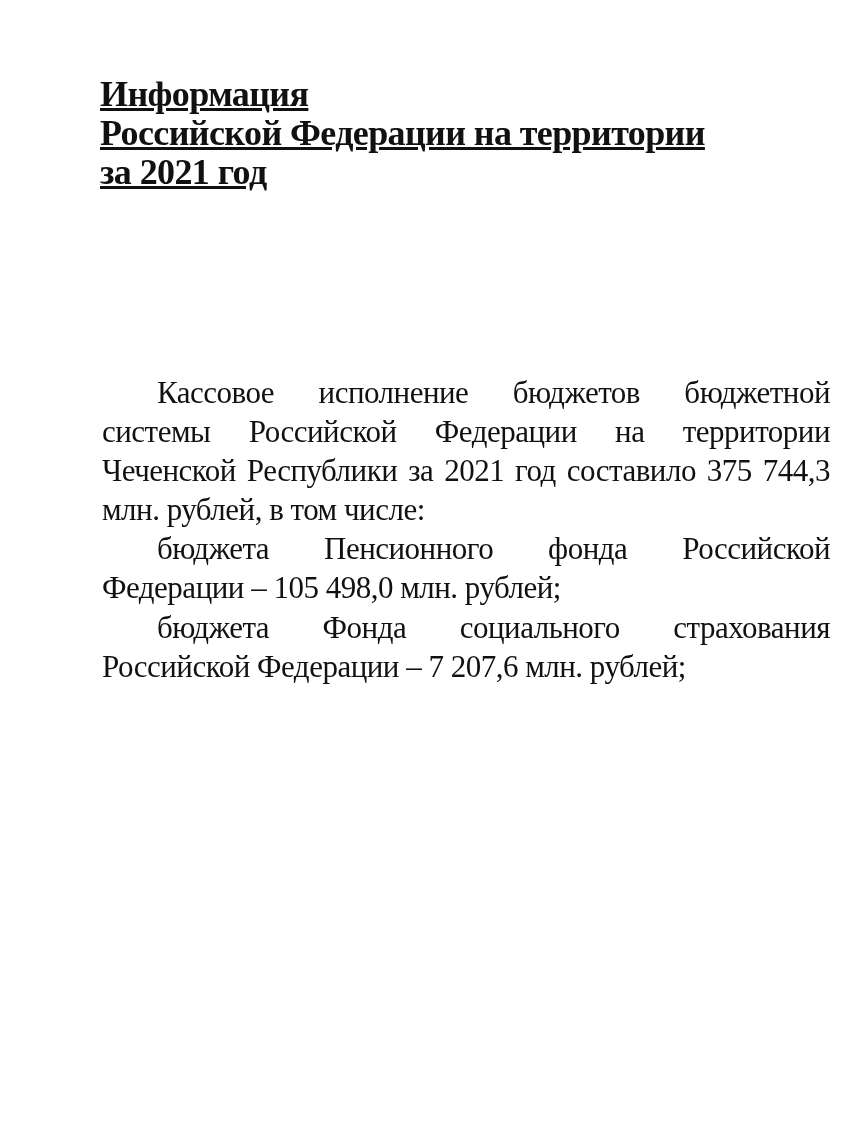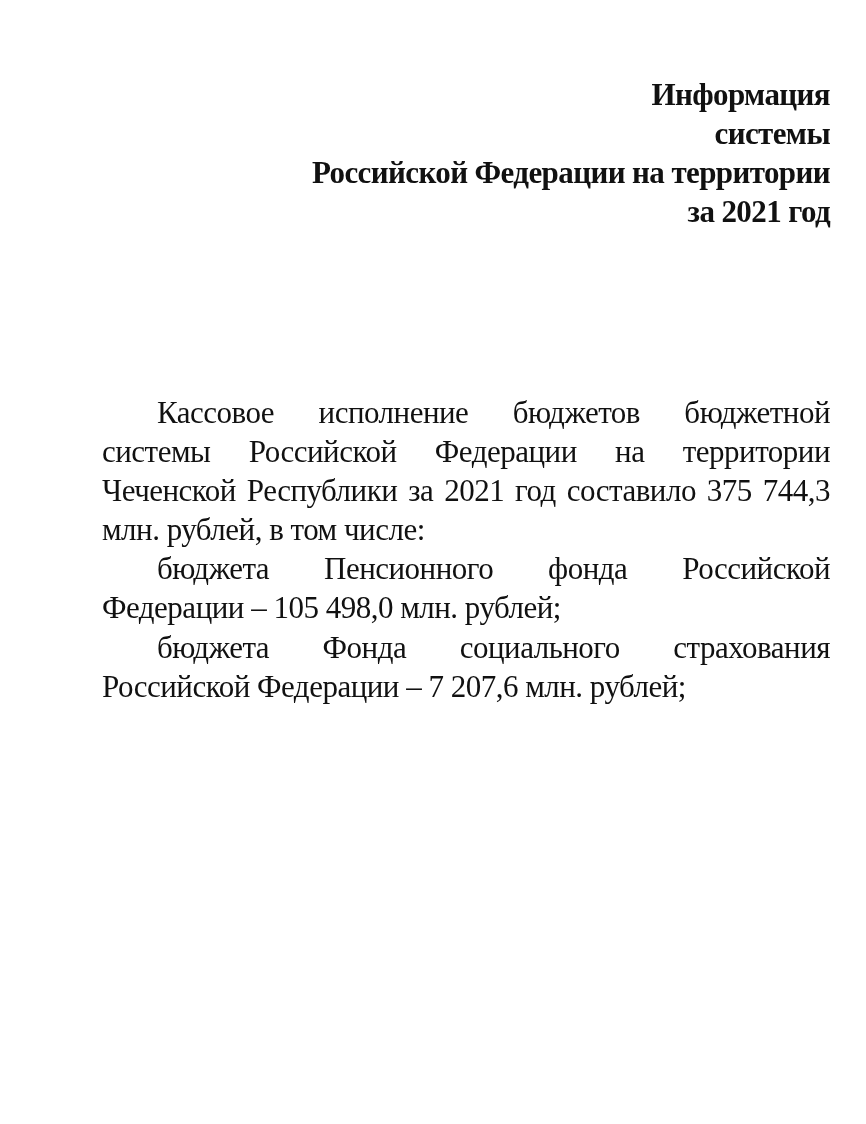--- a/index.html
+++ b/index.html
@@ -13,50 +13,49 @@
       position: relative;
       overflow: hidden;
       color: #111111;
       font-family: "Liberation Serif", "DejaVu Serif", serif;
     }
     .title-block {
       position: absolute;
       left: 100px;
       width: 730px;
       top: 75px;
-      text-align: right;
+      text-align: left;
       font-weight: bold;
-      font-size: 31px;
+      font-size: 36px;
       line-height: 39px;
       letter-spacing: -0.6px;
+      text-decoration: underline;
     }
     .title-block div { white-space: nowrap; }
     .body-block {
       position: absolute;
       left: 102px;
       width: 728px;
       top: 373px;
       font-size: 31px;
       line-height: 39.1px;
       letter-spacing: -0.5px;
-      margin-top: 20px;
     }
     .para {
       margin: 0;
       text-align: justify;
       text-indent: 55px;
       hyphens: none;
     }
   </style>
 </head>
 <body>
 
 <div class="title-block">
   <div>Информация</div>
-  <div>системы</div>
   <div>Российской Федерации на территории</div>
   <div>за 2021 год</div>
 </div>
 
 <div class="body-block">
   <p class="para">Кассовое исполнение бюджетов бюджетной системы Российской Федерации на территории Чеченской Республики за 2021 год составило 375 744,3 млн. рублей, в том числе:</p>
   <p class="para">бюджета Пенсионного фонда Российской Федерации – 105 498,0 млн. рублей;</p>
   <p class="para">бюджета Фонда социального страхования Российской Федерации – 7 207,6 млн. рублей;</p>
 </div>
 

